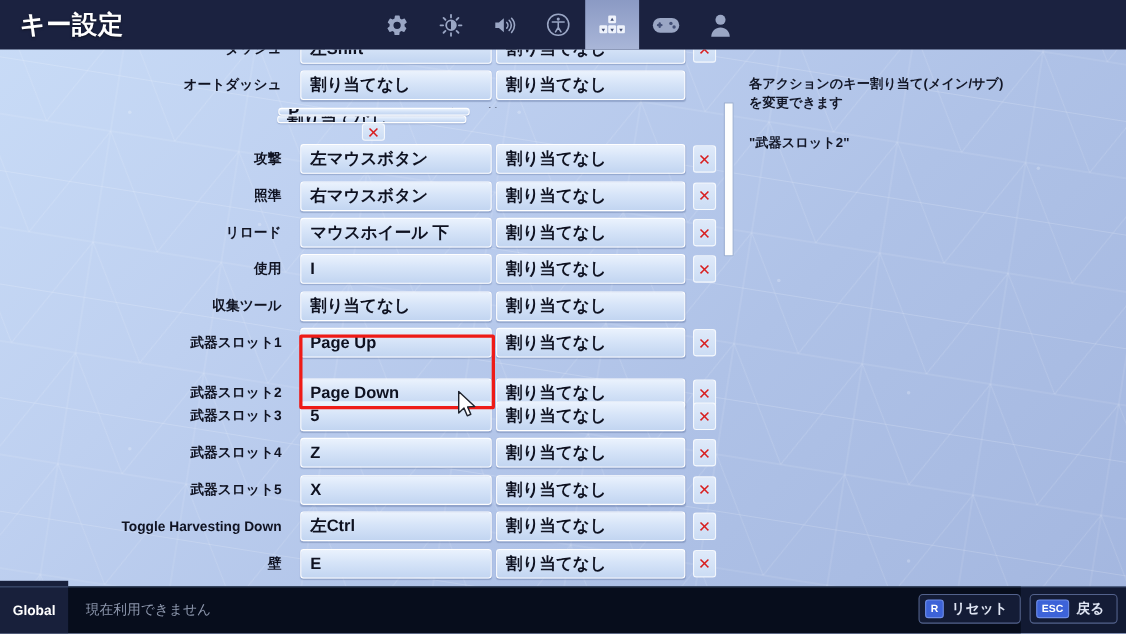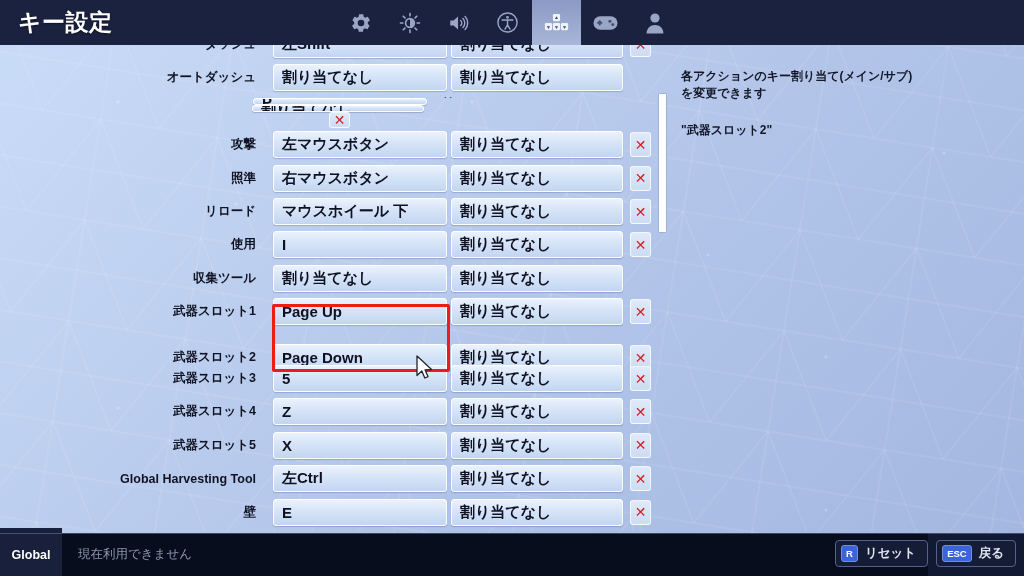--- a/index.html
+++ b/index.html
@@ -354,21 +354,21 @@
       <div class="binding bind-secondary">割り当てなし</div>
       <div class="clearbtn">✕</div>
     </div>
     <div class="row" style="top: 383.8px;">
       <div class="rowlabel">武器スロット5</div>
       <div class="binding bind-primary">X</div>
       <div class="binding bind-secondary">割り当てなし</div>
       <div class="clearbtn">✕</div>
     </div>
     <div class="row" style="top: 417.2px;">
-      <div class="rowlabel">Global Harvesting Tool</div>
+      <div class="rowlabel">Toggle Harvesting Down</div>
       <div class="binding bind-primary">左Ctrl</div>
       <div class="binding bind-secondary">割り当てなし</div>
       <div class="clearbtn">✕</div>
     </div>
     <div class="row" style="top: 450.6px;">
       <div class="rowlabel">壁</div>
       <div class="binding bind-primary">E</div>
       <div class="binding bind-secondary">割り当てなし</div>
       <div class="clearbtn">✕</div>
     </div>

